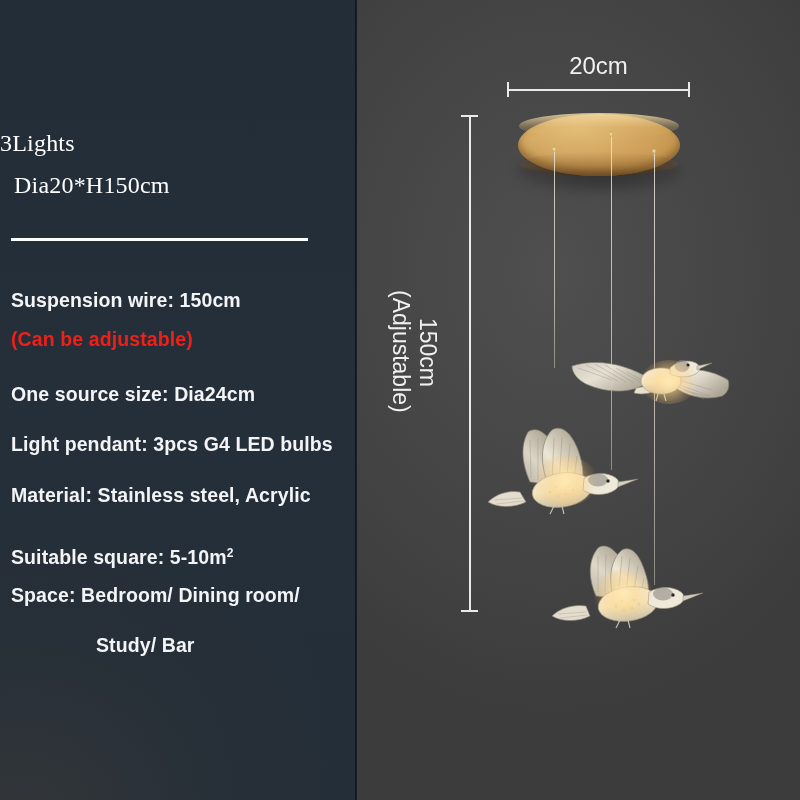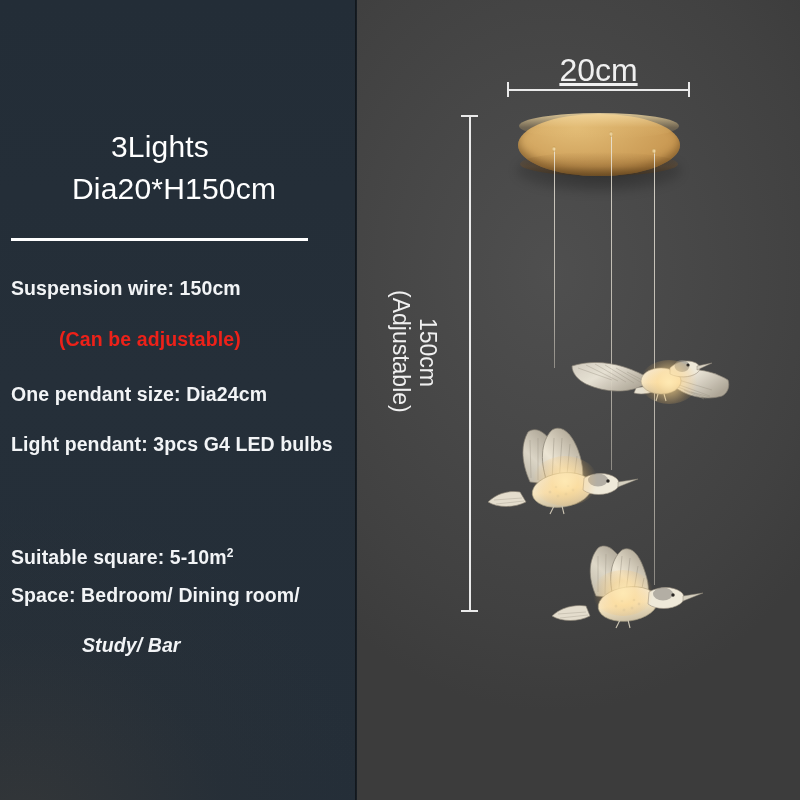--- a/index.html
+++ b/index.html
@@ -29,48 +29,49 @@
   #panel-seam {
     position: absolute;
     left: 355px; top: 0;
     width: 4px; height: 800px;
     background: linear-gradient(90deg, rgba(12,16,20,0.85) 0%, rgba(20,24,28,0.55) 55%, rgba(60,60,60,0) 100%);
   }
 
   .title-line {
     position: absolute;
     width: 320px;
-    text-align: center;
+    text-align: left;
     color: #ffffff;
-    font-size: 30px;
+    font-size: 24px;
     font-weight: 400;
     letter-spacing: 0.2px;
     white-space: nowrap;
+    font-family: Liberation Serif, serif;
   }
   #title-1 { left: 0px; top: 130px; }
   #title-2 { left: 14px; top: 172px; }
 
   #divider {
     position: absolute;
     left: 11px; top: 238px;
     width: 297px; height: 3px;
     background: #ffffff;
   }
 
   .spec-line {
     position: absolute;
     left: 11px;
     color: #f2f4f6;
     font-size: 19.5px;
     font-weight: 700;
     white-space: nowrap;
     letter-spacing: 0.1px;
   }
-  .spec-line.red { color: #ed2119; margin-left: 48px; }
-  .spec-line.indent { left: 82px; font-style: italic; }
+  .spec-line.red { color: #ed2119; }
+  .spec-line.indent { left: 96px; }
   .spec-line sup {
     font-size: 0.62em;
     vertical-align: super;
     line-height: 0;
   }
 
   
   #scene {
     position: absolute;
     left: 357px; top: 0;
@@ -78,24 +79,23 @@
     background:
       radial-gradient(78% 55% at 44% 34%, #4f4f4f 0%, #474747 45%, #414141 78%, #3c3c3c 100%);
     overflow: hidden;
   }
   #scene-inner { position: absolute; left: -357px; top: 0; width: 800px; height: 800px; }
 
   
   .dim-label {
     position: absolute;
     color: #f0f0f0;
-    font-size: 32px;
+    font-size: 24px;
     font-weight: 400;
     white-space: nowrap;
-    text-decoration: underline;
   }
   #dim-h-label {
     left: 507px; top: 52px;
     width: 183px;
     text-align: center;
   }
   #dim-h-line {
     position: absolute;
     left: 507px; top: 88.5px;
     width: 183px; height: 2px;
@@ -209,28 +209,29 @@
 
 <div id="stage">
 
   <div id="spec-panel">
 
     <div class="title-line" id="title-1">3Lights</div>
     <div class="title-line" id="title-2">Dia20*H150cm</div>
 
     <div id="divider"></div>
 
-    <div class="spec-line" style="top:277px">Suspension wire: 150cm</div>
+    <div class="spec-line" style="top:289px">Suspension wire: 150cm</div>
 
     <div class="spec-line red" style="top:328px">(Can be adjustable)</div>
 
-    <div class="spec-line" style="top:383px">One pendant size: Dia24cm</div>
+    <div class="spec-line" style="top:383px">One source size: Dia24cm</div>
 
     <div class="spec-line" style="top:433px">Light pendant: 3pcs G4 LED bulbs</div>
 
+    <div class="spec-line" style="top:484px">Material: Stainless steel, Acrylic</div>
 
     <div class="spec-line" style="top:546px"><span>Suitable square: 5-10m</span><sup>2</sup></div>
 
     <div class="spec-line" style="top:584px">Space: Bedroom/ Dining room/</div>
 
     <div class="spec-line indent" style="top:634px">Study/ Bar</div>
   </div>
 
   <div id="panel-seam"></div>
 

